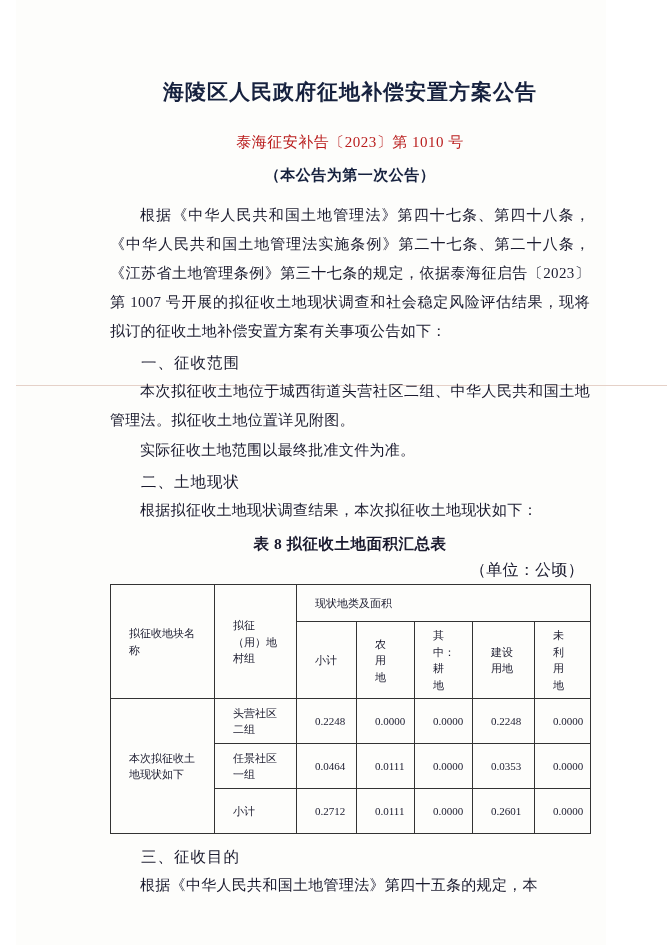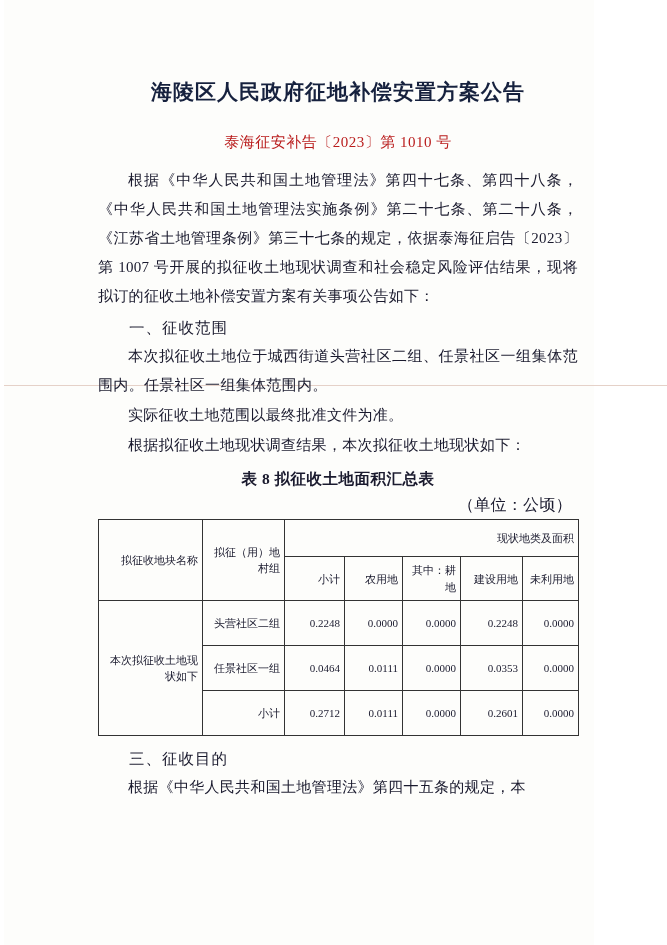--- a/index.html
+++ b/index.html
@@ -10,21 +10,21 @@
     width: 667px;
     height: 945px;
     background: #ffffff;
     font-family: "Liberation Serif", "DejaVu Serif", serif;
     color: #1a1a2e;
     position: relative;
     overflow: hidden;
   }
   .page {
     position: absolute;
-    left: 4px; top: 0;
+    left: 16px; top: 0;
     width: 590px;
     height: 945px;
     background: #fdfdfb;
   }
   
   .fold-line {
     position: absolute;
     left: 0;
     top: 385px;
     width: 667px;
@@ -95,23 +95,23 @@
   }
   table.landtable {
     border-collapse: collapse;
     width: 480px;
     font-size: 11px;
     table-layout: fixed;
   }
   table.landtable th,
   table.landtable td {
     border: 1px solid #333;
-    text-align: right;
+    text-align: left;
     vertical-align: middle;
-    padding: 5px 4px;
+    padding: 5px 18px;
     line-height: 1.5;
     font-weight: normal;
   }
   table.landtable th {
     height: 26px;
   }
   td.namecell {
     line-height: 1.8;
     padding: 6px 8px;
   }
@@ -130,27 +130,29 @@
 
 <div class="page">
   <div class="fold-line"></div>
 
   <div class="content">
 
     <div class="doc-title">海陵区人民政府征地补偿安置方案公告</div>
 
     <div class="doc-number">泰海征安补告〔2023〕第 1010 号</div>
 
+    <div class="doc-subnote">（本公告为第一次公告）</div>
 
     <p class="para">根据《中华人民共和国土地管理法》第四十七条、第四十八条，《中华人民共和国土地管理法实施条例》第二十七条、第二十八条，《江苏省土地管理条例》第三十七条的规定，依据泰海征启告〔2023〕第 1007 号开展的拟征收土地现状调查和社会稳定风险评估结果，现将拟订的征收土地补偿安置方案有关事项公告如下：</p>
 
     <h2 class="section">一、征收范围</h2>
-    <p class="para">本次拟征收土地位于城西街道头营社区二组、任景社区一组集体范围内。任景社区一组集体范围内。</p>
+    <p class="para">本次拟征收土地位于城西街道头营社区二组、中华人民共和国土地管理法。拟征收土地位置详见附图。</p>
     <p class="para">实际征收土地范围以最终批准文件为准。</p>
 
+    <h2 class="section">二、土地现状</h2>
     <p class="para">根据拟征收土地现状调查结果，本次拟征收土地现状如下：</p>
 
     <div class="table-title">表 8  拟征收土地面积汇总表</div>
     <div class="unit-line">（单位：公顷）</div>
 
     <table class="landtable">
       <colgroup>
         <col style="width:104px">
         <col style="width:82px">
         <col style="width:60px">

